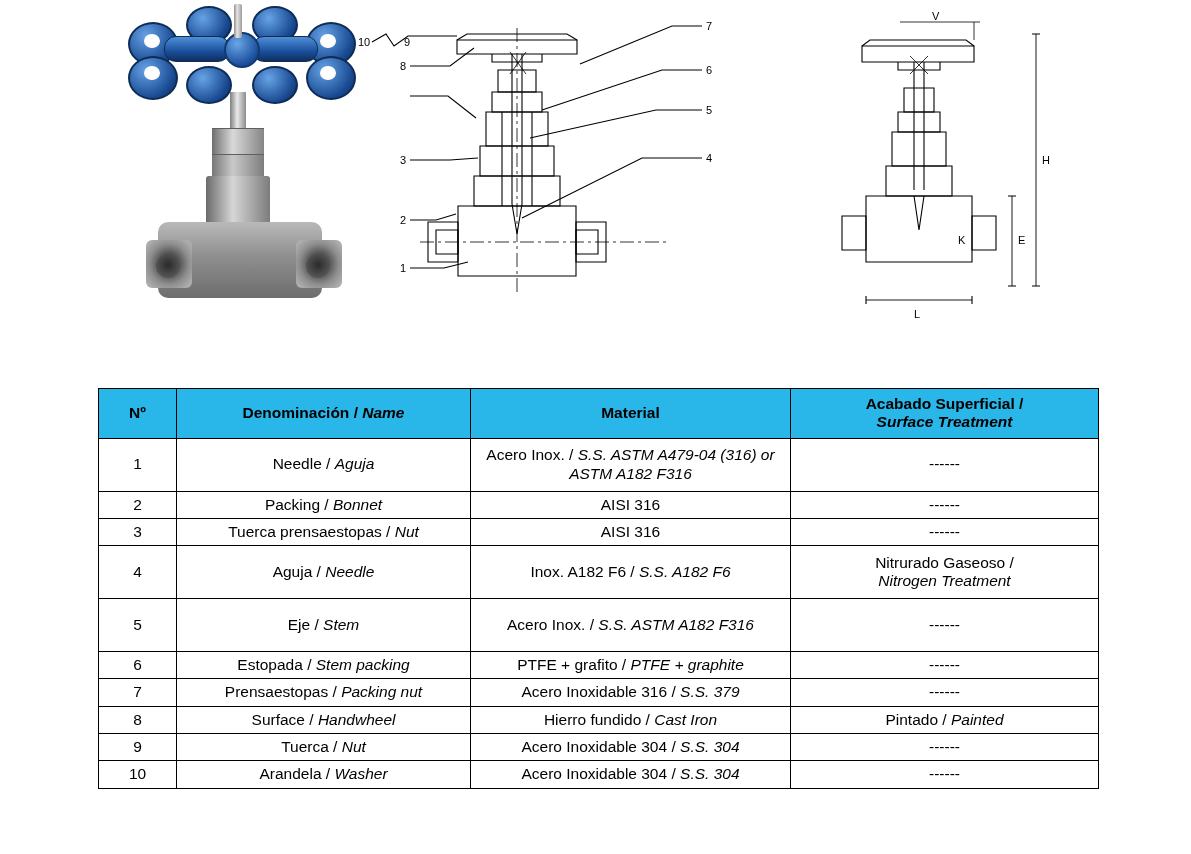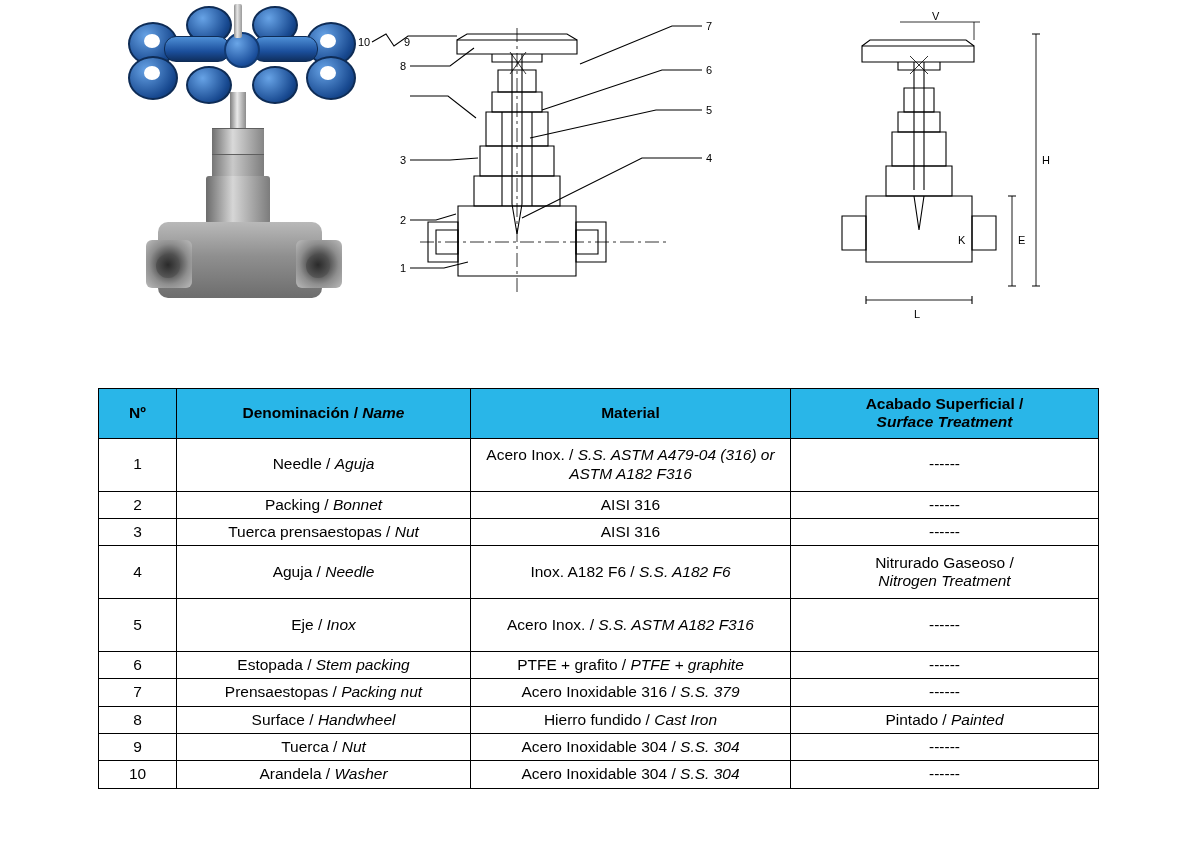--- a/index.html
+++ b/index.html
@@ -317,21 +317,21 @@
         <td><span>------</span><span class="cell-it"></span></td>
       </tr>
       <tr class="r-tall">
         <td>4</td>
         <td><span>Aguja / </span><span class="cell-it">Needle</span></td>
         <td><span>Inox. A182 F6 / </span><span class="cell-it">S.S. A182 F6</span></td>
         <td><span>Nitrurado Gaseoso / </span><br><span class="cell-it">Nitrogen Treatment</span></td>
       </tr>
       <tr class="r-tall">
         <td>5</td>
-        <td><span>Eje / </span><span class="cell-it">Inox</span></td>
+        <td><span>Eje / </span><span class="cell-it">Stem</span></td>
         <td><span>Acero Inox. / </span><span class="cell-it">S.S. ASTM A182 F316</span></td>
         <td><span>------</span><span class="cell-it"></span></td>
       </tr>
       <tr>
         <td>6</td>
         <td><span>Estopada / </span><span class="cell-it">Stem packing</span></td>
         <td><span>PTFE + grafito / </span><span class="cell-it">PTFE + graphite</span></td>
         <td><span>------</span><span class="cell-it"></span></td>
       </tr>
       <tr>

